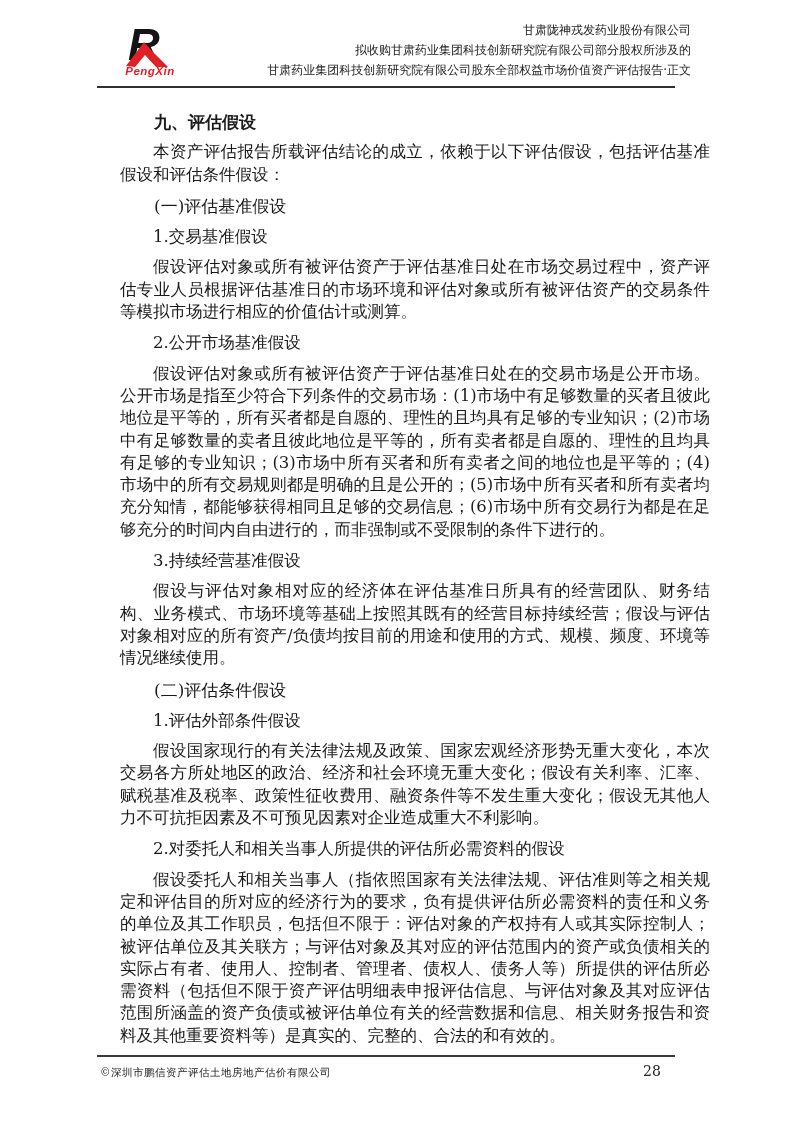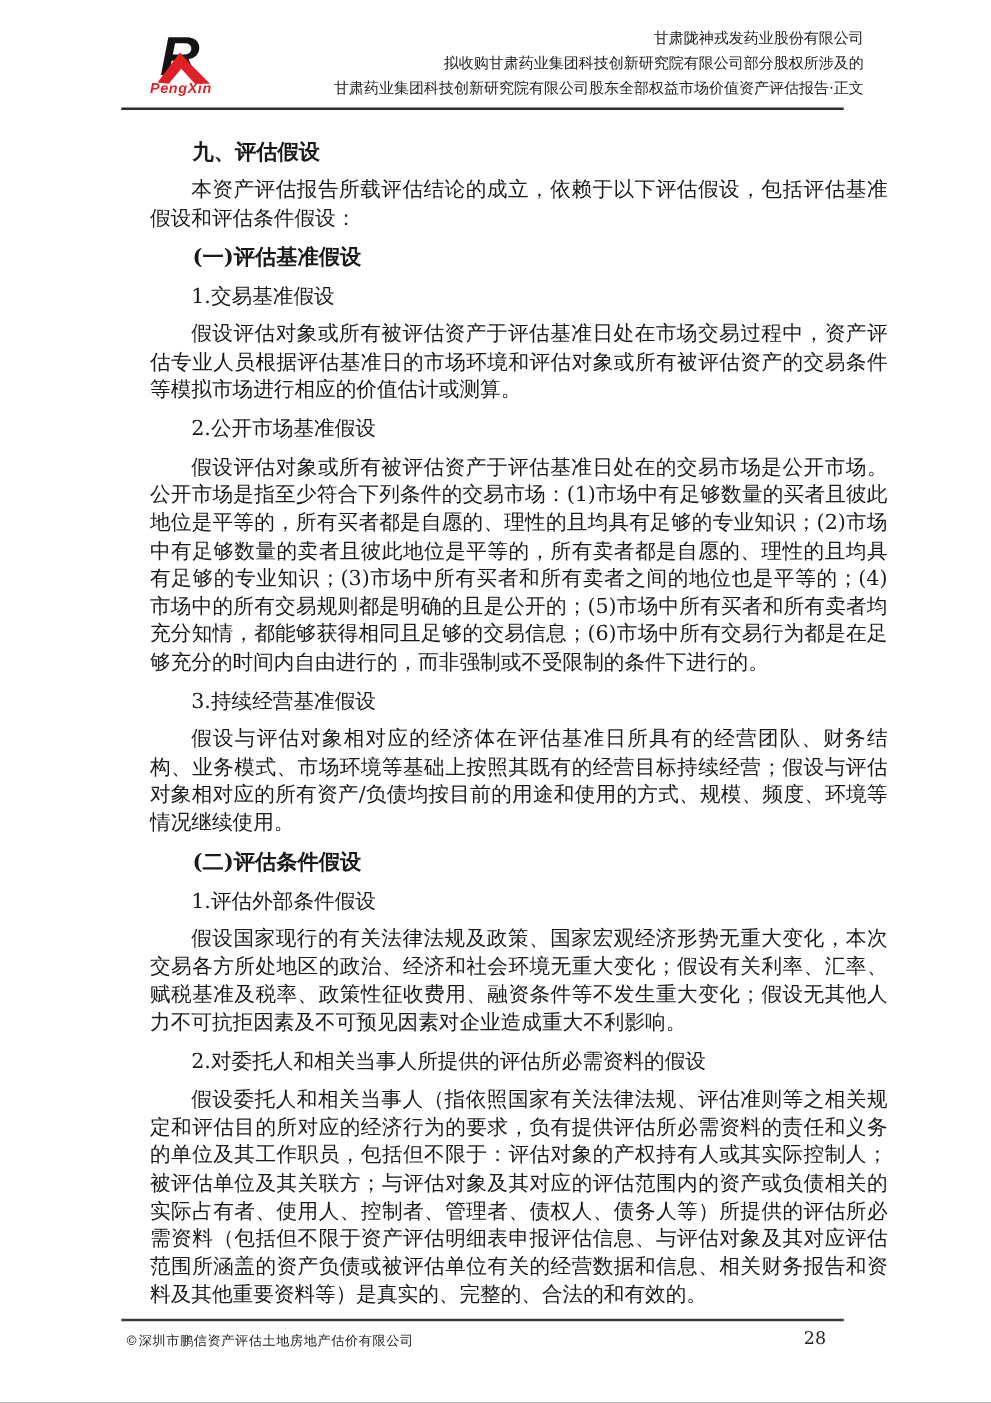--- a/index.html
+++ b/index.html
@@ -13,21 +13,21 @@
     color: #1a1a1a;
     overflow: hidden;
     box-sizing: border-box;
   }
   
   .logo {
     position: absolute;
     left: 120px;
     top: 24px;
     width: 60px;
-    text-align: left;
+    text-align: center;
   }
   .logo svg { display:block; }
   .logo .brand {
     display:block;
     margin-top: -3px;
     font-family: "Liberation Sans", sans-serif;
     font-style: italic;
     font-weight: bold;
     font-size: 11.5px;
     letter-spacing: 0.5px;
@@ -58,21 +58,21 @@
     top: 111px;
     width: 590px;
     font-size: 16.5px;
     line-height: 22.3px;
     text-align: justify;
     margin-left: 20px;
   }
   .content > * { margin: 9px 0 0 0; text-indent: 2em; }
   .content > *:first-child { margin-top: 0; }
   .blk-h1 { font-weight: bold; font-size: 17px; }
-  .blk-h2 { font-weight: bold; font-size: 17px; }
+  .blk-h2 { font-weight: normal; font-size: 17px; }
   .blk-h3 { font-weight: normal; }
   .blk-p  { margin-top: 8px; }
   
   .footer-rule {
     position: absolute;
     left: 97px;
     top: 1055px;
     width: 578px;
     height: 0;
     border-top: 2px solid #3a3a3a;

